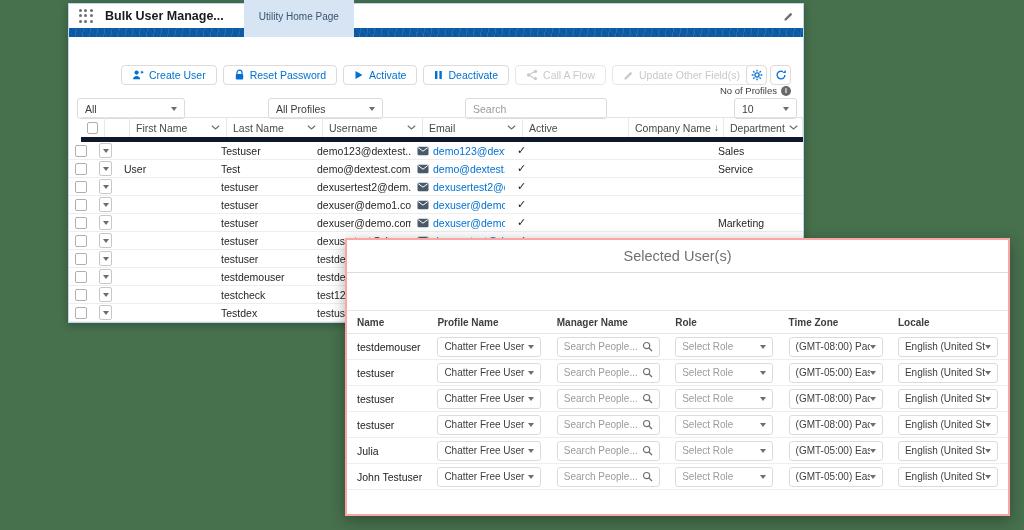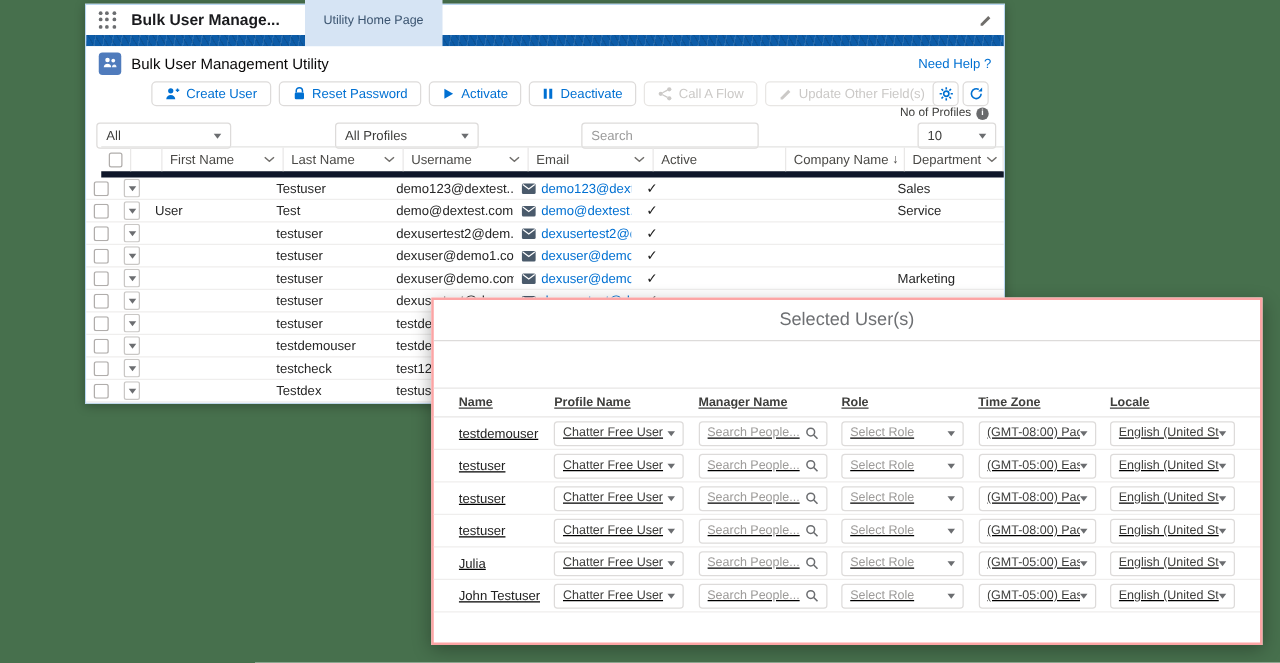--- a/index.html
+++ b/index.html
@@ -62,21 +62,21 @@
   .email-link{color:#0070d2;margin-left:4px;overflow:hidden;white-space:nowrap;cursor:pointer;}
   .env{display:flex;flex:0 0 auto;}
   .check{font-size:11px;color:#1b1b1b;}
   
   .modal-window{position:absolute;left:345px;top:238px;width:665px;height:278px;background:#fff;
     border:2px solid #fca5a5;box-sizing:border-box;box-shadow:0 4px 14px rgba(0,0,0,.32);z-index:5;}
   .modal-title-wrap{height:32px;border-bottom:1px solid #dddbda;display:flex;align-items:center;justify-content:center;
     font-size:14.5px;color:#6e7073;}
   .m-gap{height:37px;}
   .m-head,.m-row{display:grid;grid-template-columns:65px 104px 103px 98px 94px 100px;justify-content:space-between;
-    align-items:center;padding:0 20px;text-decoration:underline;}
+    align-items:center;padding:0 10px;}
   .m-head{height:22px;border-top:1px solid #e7e6e5;border-bottom:1px solid #e7e6e5;
     font-size:10px;font-weight:bold;color:#3e3e3c;}
   .m-row{height:25px;border-bottom:1px solid #efeeed;}
   .m-name{font-size:10.5px;color:#222;overflow:hidden;white-space:nowrap;}
   .ctrl{height:20px;border:1px solid #dddbda;border-radius:3px;background:#fff;display:flex;align-items:center;
     padding:0 6px;font-size:10px;color:#3e3e3c;box-sizing:border-box;overflow:hidden;cursor:pointer;}
   .ctrl .txt{white-space:nowrap;overflow:hidden;flex:1;}
   .ctrl .ph{color:#9d9b99;}
   .mgr-input{border:none;outline:none;flex:1;min-width:0;font-size:10px;font-family:"Liberation Sans",sans-serif;color:#3e3e3c;padding:0;}
   .mgr-input::placeholder{color:#9d9b99;}
@@ -107,32 +107,20 @@
         <svg width="11" height="11" viewBox="0 0 11 11">
             <path d="M1.5 7.9L7.6 1.8l1.7 1.7L3.2 9.6H1.5z" fill="#706e6b"></path>
           </svg>
       </div>
     </div>
 
     <div class="blue-strip"></div>
 
     <div class="card-body">
 
-      <div class="card-header">
-        <div class="app-icon">
-          <svg width="12" height="11" viewBox="0 0 12 11" fill="#fff">
-              <circle cx="4" cy="3" r="1.8"></circle>
-              <path d="M1 8.8c0-1.7 1.3-2.8 3-2.8s3 1.1 3 2.8z"></path>
-              <circle cx="8.6" cy="3.4" r="1.5"></circle>
-              <path d="M7.6 8.8c0-1.4.6-2.3 2-2.3 1 0 1.6.9 1.6 2.3z" opacity=".92"></path>
-            </svg>
-        </div>
-        <div class="card-title">Bulk User Management Utility</div>
-        <div class="need-help">Need Help ?</div>
-      </div>
 
       <div class="btn-row" id="btn-row">
           <div class="tb-btn">
     <span class="ic">
               <svg width="12" height="12" viewBox="0 0 12 12">
                 <circle cx="4.6" cy="3.6" r="2.1" fill="currentColor"></circle>
                 <path d="M1 10.3c0-2 1.6-3.3 3.6-3.3s3.6 1.3 3.6 3.3z" fill="currentColor"></path>
                 <path d="M8.6 3.2h2.8M10 1.8v2.8" stroke="currentColor" stroke-width="1.1" fill="none"></path>
               </svg>
             </span>

